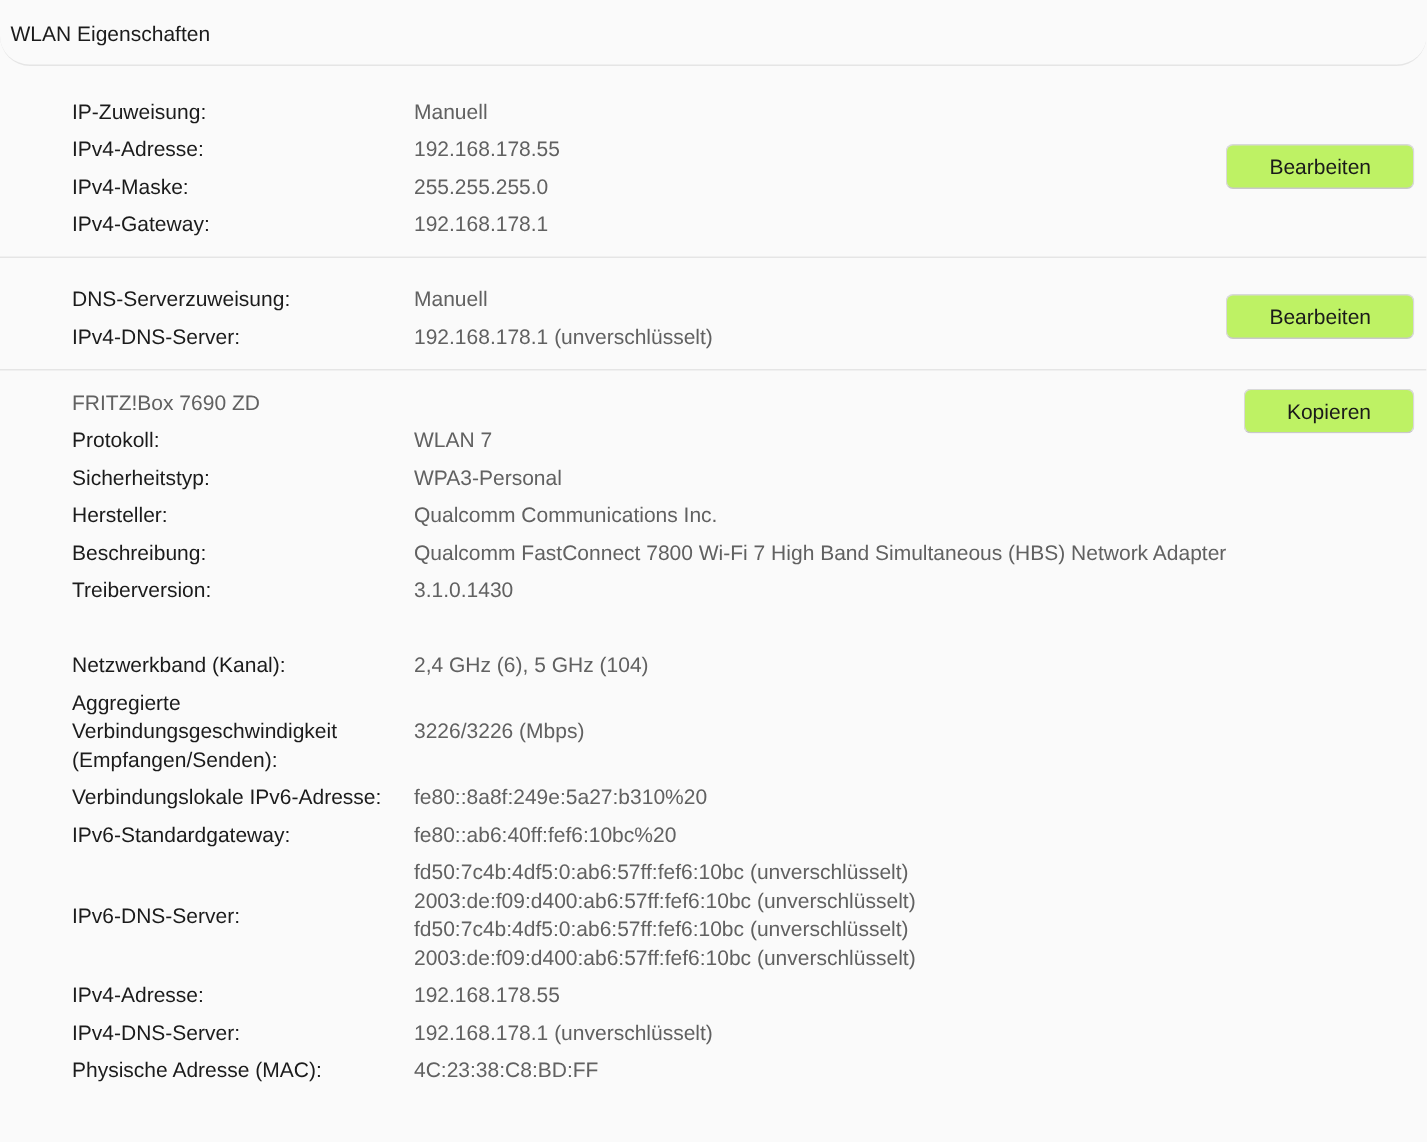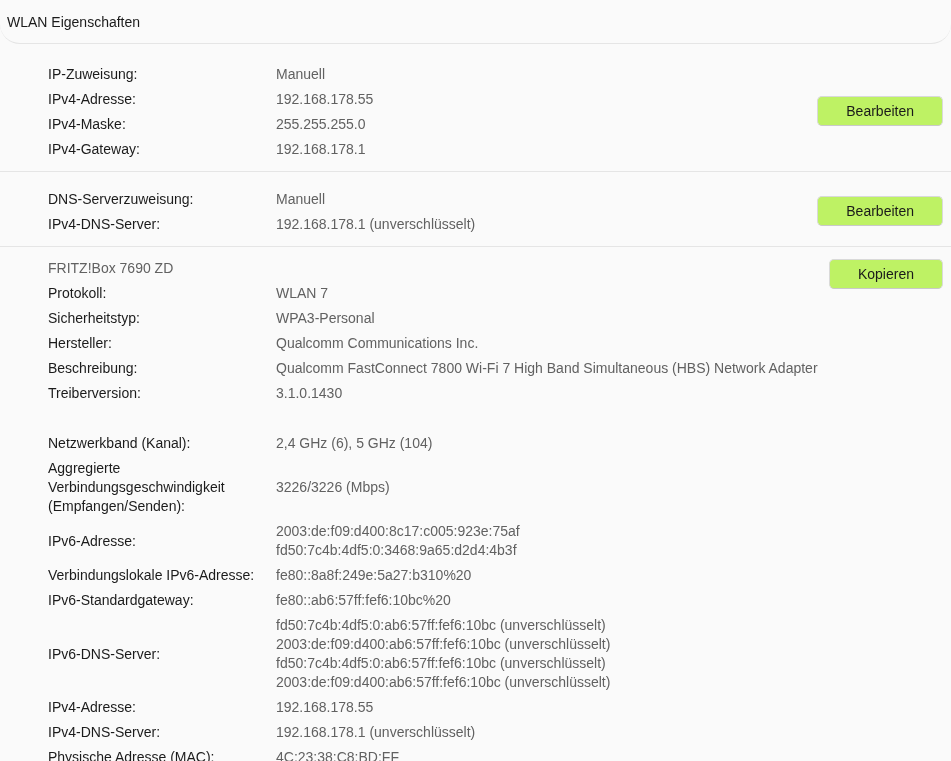--- a/index.html
+++ b/index.html
@@ -173,36 +173,29 @@
             <div>2,4 GHz (6), 5 GHz (104)</div>
           </div>
         </div>
         <div class="row">
           <div class="lab">Aggregierte Verbindungsgeschwindigkeit (Empfangen/Senden):</div>
           <div class="val">
             <div>3226/3226 (Mbps)</div>
           </div>
         </div>
         <div class="row">
-          <div class="lab">IPv6-Adresse:</div>
-          <div class="val">
-            <div>2003:de:f09:d400:8c17:c005:923e:75af</div>
-            <div>fd50:7c4b:4df5:0:3468:9a65:d2d4:4b3f</div>
-          </div>
-        </div>
-        <div class="row">
           <div class="lab">Verbindungslokale IPv6-Adresse:</div>
           <div class="val">
             <div>fe80::8a8f:249e:5a27:b310%20</div>
           </div>
         </div>
         <div class="row">
           <div class="lab">IPv6-Standardgateway:</div>
           <div class="val">
-            <div>fe80::ab6:57ff:fef6:10bc%20</div>
+            <div>fe80::ab6:40ff:fef6:10bc%20</div>
           </div>
         </div>
         <div class="row">
           <div class="lab">IPv6-DNS-Server:</div>
           <div class="val">
             <div>fd50:7c4b:4df5:0:ab6:57ff:fef6:10bc (unverschlüsselt)</div>
             <div>2003:de:f09:d400:ab6:57ff:fef6:10bc (unverschlüsselt)</div>
             <div>fd50:7c4b:4df5:0:ab6:57ff:fef6:10bc (unverschlüsselt)</div>
             <div>2003:de:f09:d400:ab6:57ff:fef6:10bc (unverschlüsselt)</div>
           </div>

